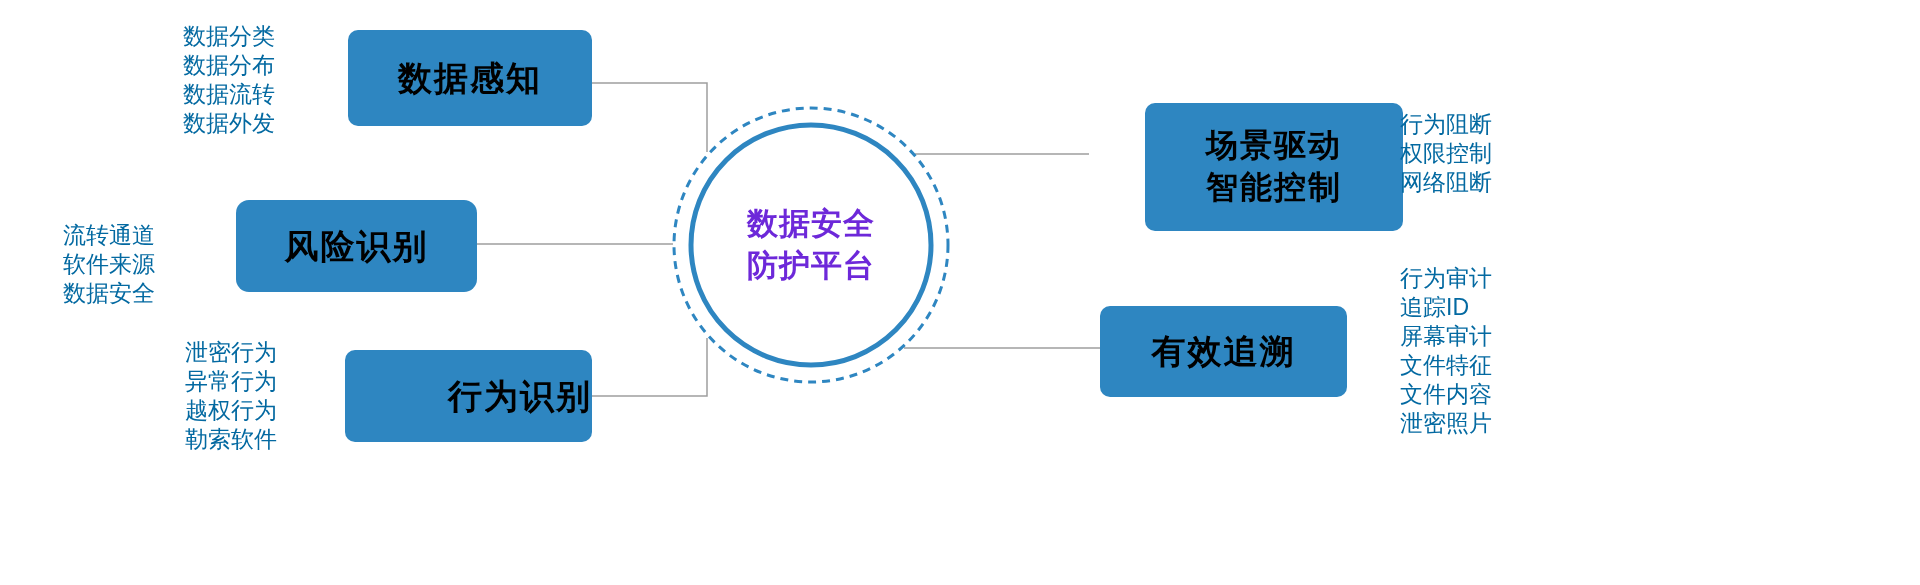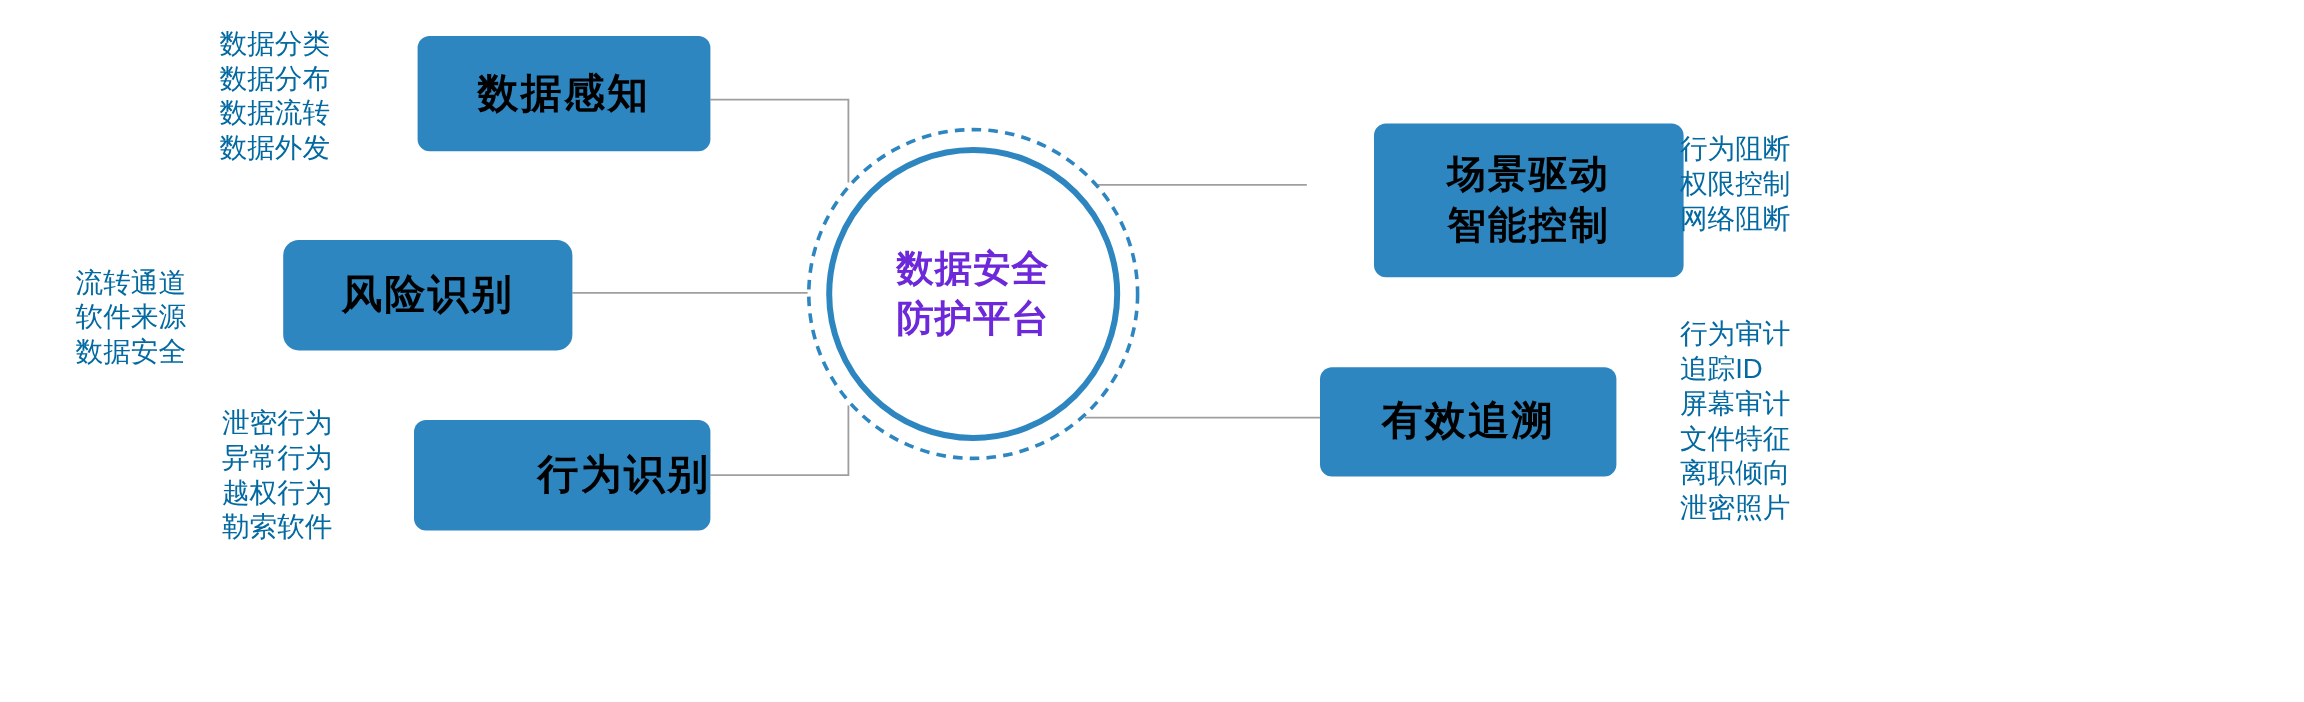--- a/index.html
+++ b/index.html
@@ -150,17 +150,17 @@
     <div>异常行为</div>
     <div>越权行为</div>
     <div>勒索软件</div>
   </div>
 
   <div class="annotations" style="left:1400px; top:264px;">
     <div>行为审计</div>
     <div>追踪ID</div>
     <div>屏幕审计</div>
     <div>文件特征</div>
-    <div>离职倾向</div>
+    <div>文件内容</div>
     <div>泄密照片</div>
   </div>
 
 </div>
 
 </body></html>

